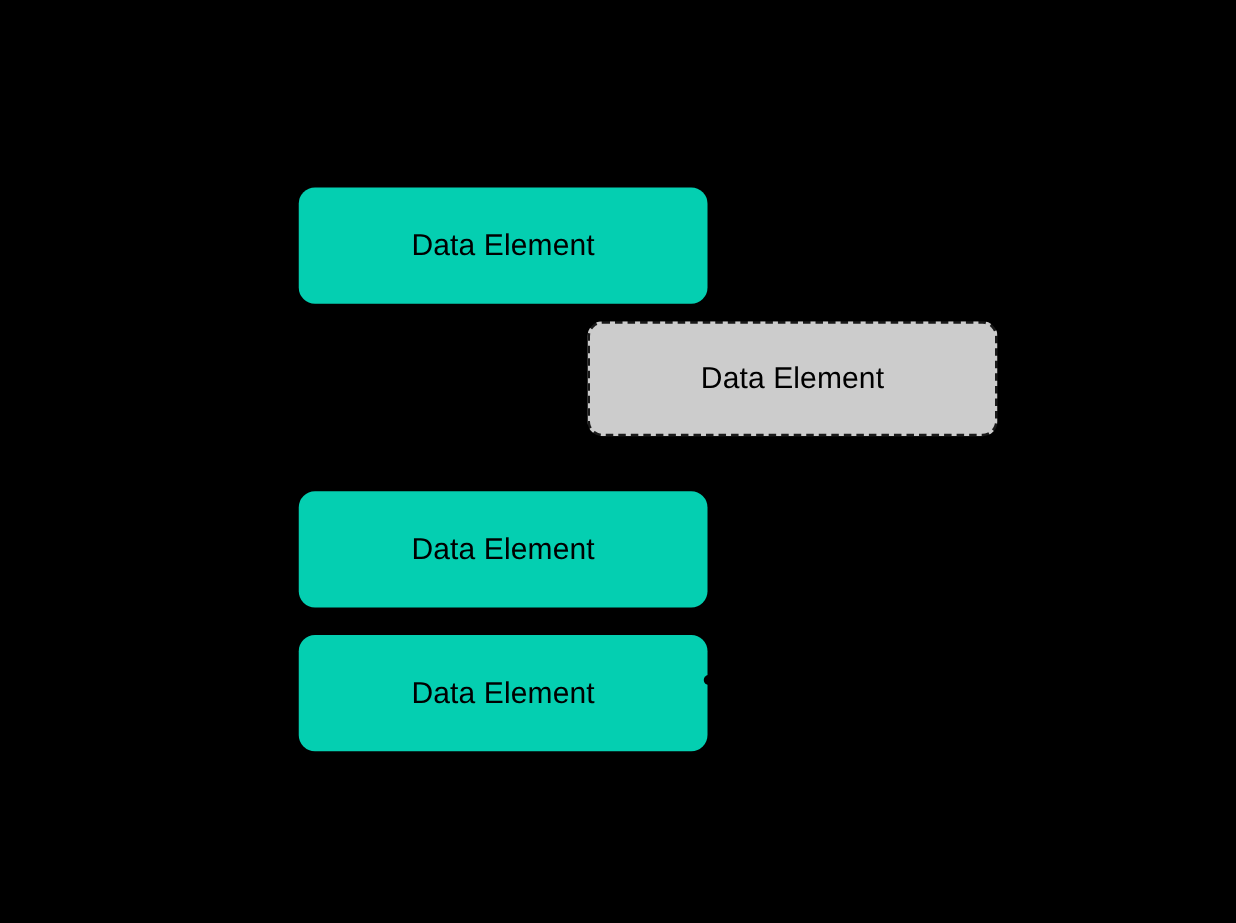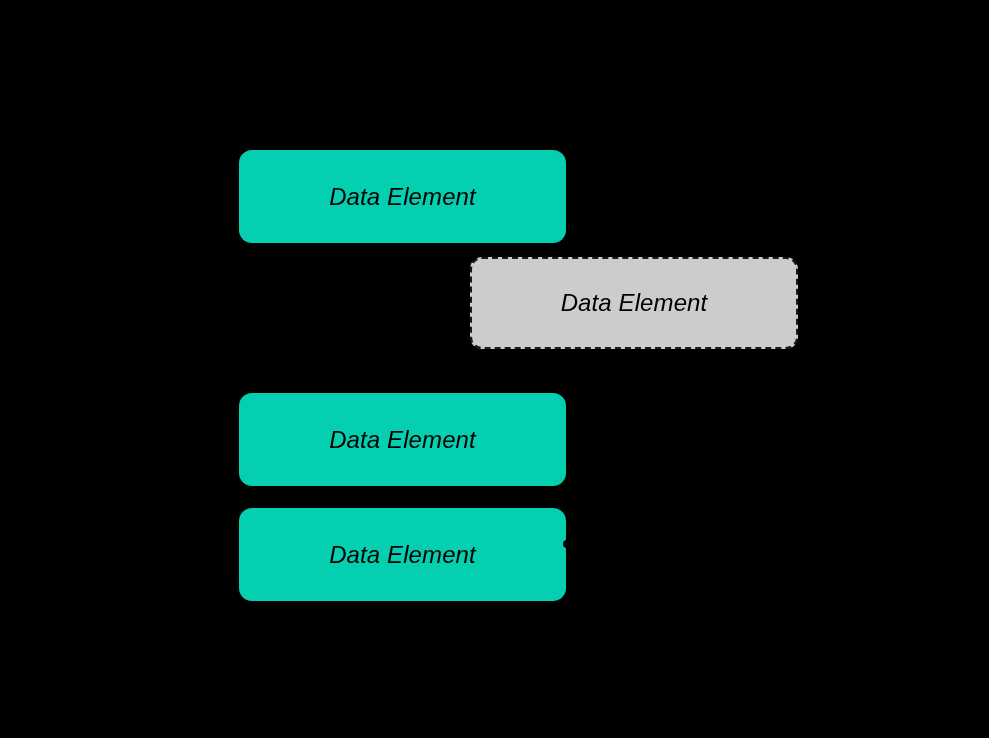--- a/index.html
+++ b/index.html
@@ -28,21 +28,20 @@
     -webkit-font-smoothing: antialiased;
   }
   .node .node-label {
     font-size: 24px;
     line-height: 1;
     color: #000000;
     letter-spacing: 0.1px;
     white-space: nowrap;
     text-align: center;
     font-weight: 400;
-    font-style: italic;
   }
 
   
   .node.solid {
     background: #04cfb1;
     border: none;
   }
 
   
   .node.dashed {

